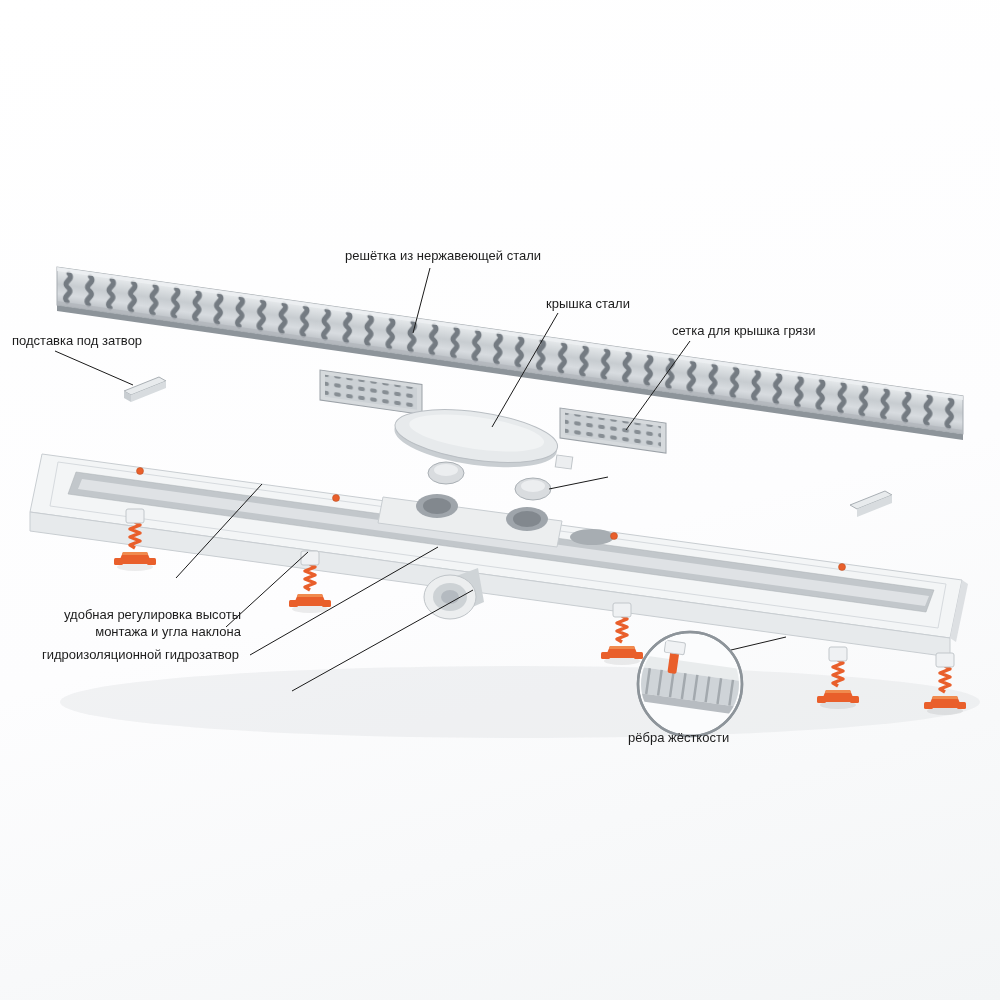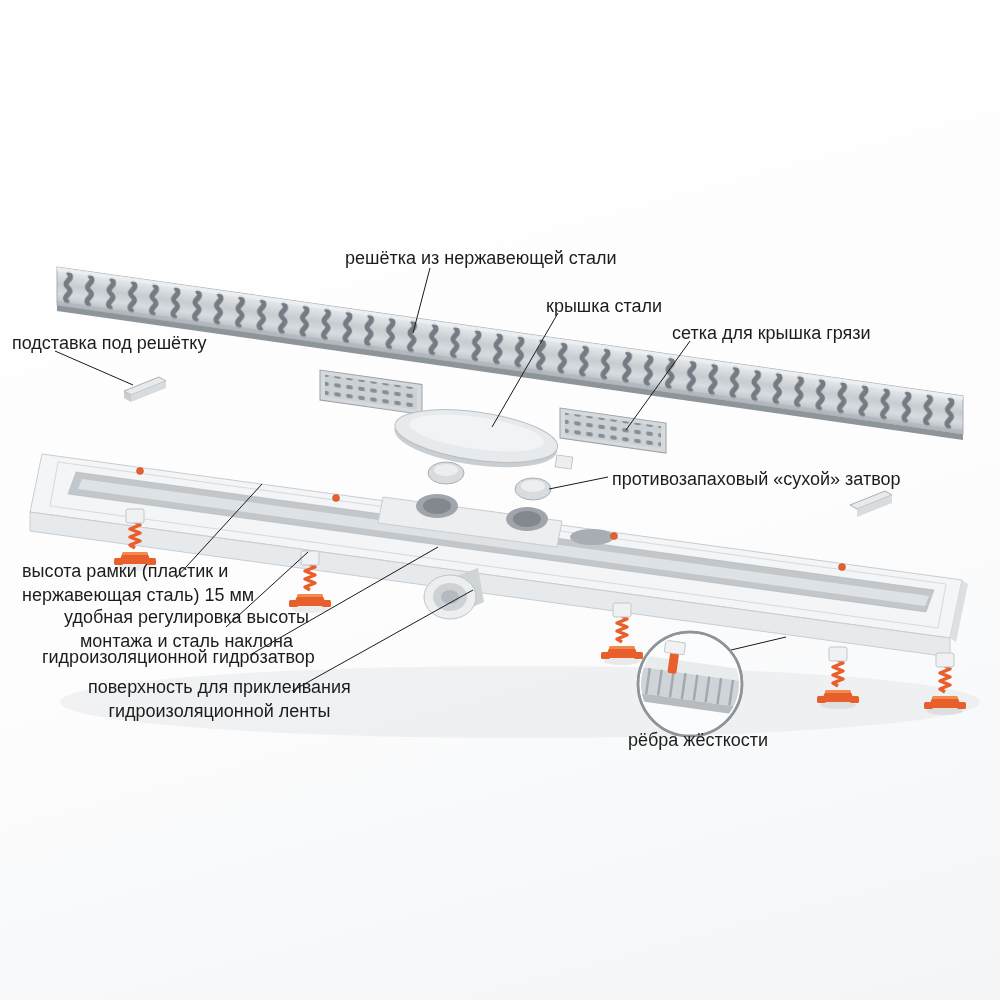--- a/index.html
+++ b/index.html
@@ -6,26 +6,26 @@
   #canvas{
     position:relative;
     width:1000px;height:1000px;
     background:linear-gradient(165deg,var(--background-top,#ffffff) 0%,#fdfdfe 55%,var(--background-bottom,#f3f5f6) 100%);
     font-family:"Liberation Sans",sans-serif;
     overflow:hidden;
   }
   #scene{position:absolute;left:0;top:0;}
   .label{
     position:absolute;
-    font-size:18px;
+    font-size:13px;
     line-height:1.32;
     color:var(--label-text,#1c1c1c);
     white-space:nowrap;
   }
-  .label.center{text-align:center;}
+  .label.center{text-align:right;}
   .orange{fill:var(--accent-orange,#e95f2b);}
   .orange-stroke{stroke:var(--accent-orange,#e95f2b);}
   .leader{stroke:#1a1a1a;stroke-width:1;}
 </style>
 </head>
 <body>
 
 <div id="canvas">
 
   <svg id="scene" width="1000" height="1000" viewBox="0 0 1000 1000">
@@ -178,43 +178,32 @@
 
   <div class="label" style="left:546px;top:295px">
     <span>крышка стали</span>
   </div>
 
   <div class="label" style="left:672px;top:322px">
     <span>сетка для крышка грязи</span>
   </div>
 
   <div class="label" style="left:12px;top:332px">
-    <span>подставка под решётку</span>
-  </div>
-
-  <div class="label" style="left:612px;top:468px">
-    <span>противозапаховый «сухой» затвор</span>
-  </div>
-
-  <div class="label" style="left:22px;top:560px">
-    <div>высота рамки (пластик и</div>
-    <div>нержавеющая сталь) 15 мм</div>
-  </div>
+    <span>подставка под затвор</span>
+  </div>
+
+
 
   <div class="label center" style="left:64px;top:606px">
     <div>удобная регулировка высоты</div>
-    <div>монтажа и сталь наклона</div>
+    <div>монтажа и угла наклона</div>
   </div>
 
   <div class="label" style="left:42px;top:646px">
     <span>гидроизоляционной гидрозатвор</span>
   </div>
 
-  <div class="label center" style="left:88px;top:676px">
-    <div>поверхность для приклеивания</div>
-    <div>гидроизоляционной ленты</div>
-  </div>
 
   <div class="label" style="left:628px;top:729px">
     <span>рёбра жёсткости</span>
   </div>
 
 </div>
 
 </body></html>

